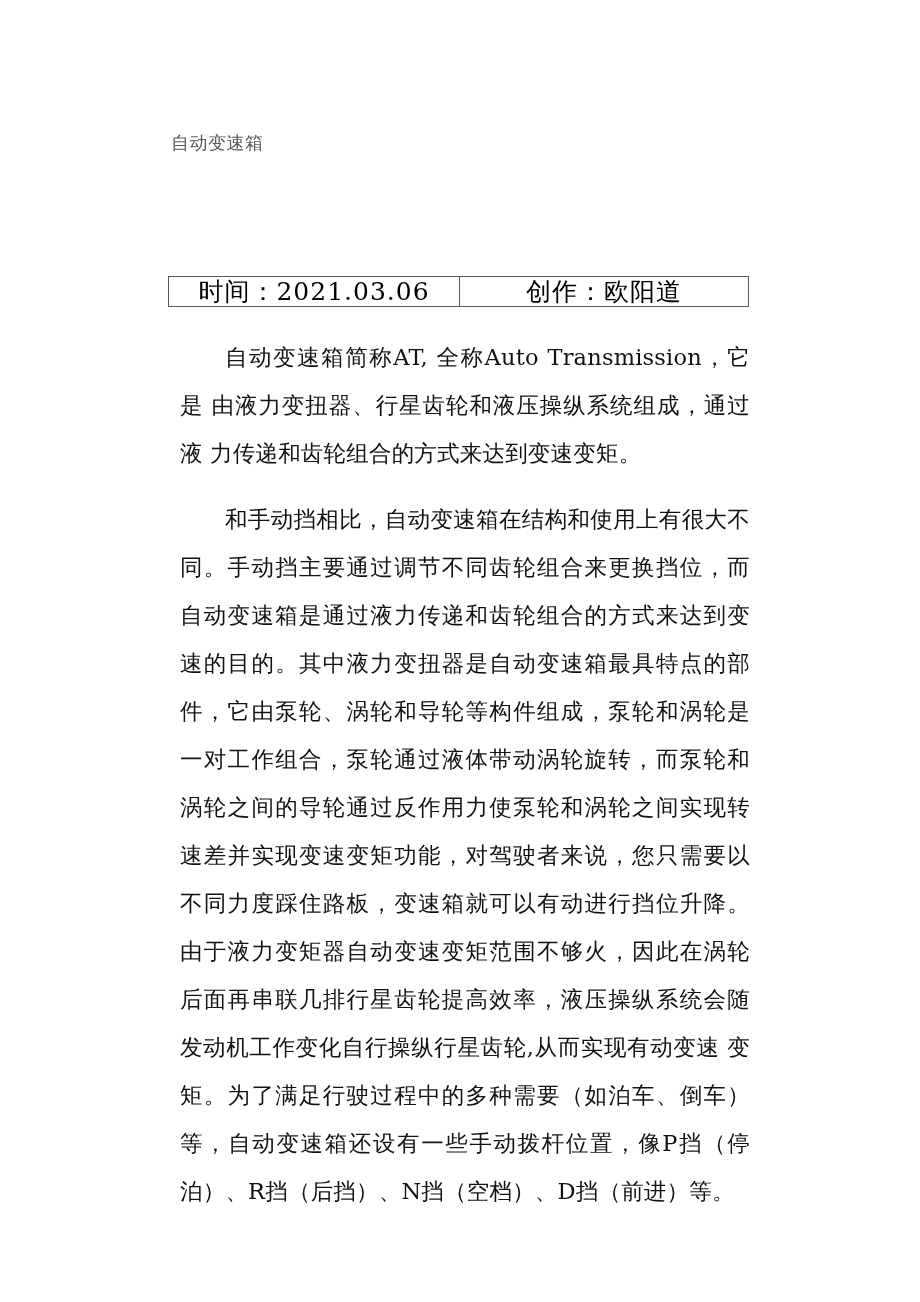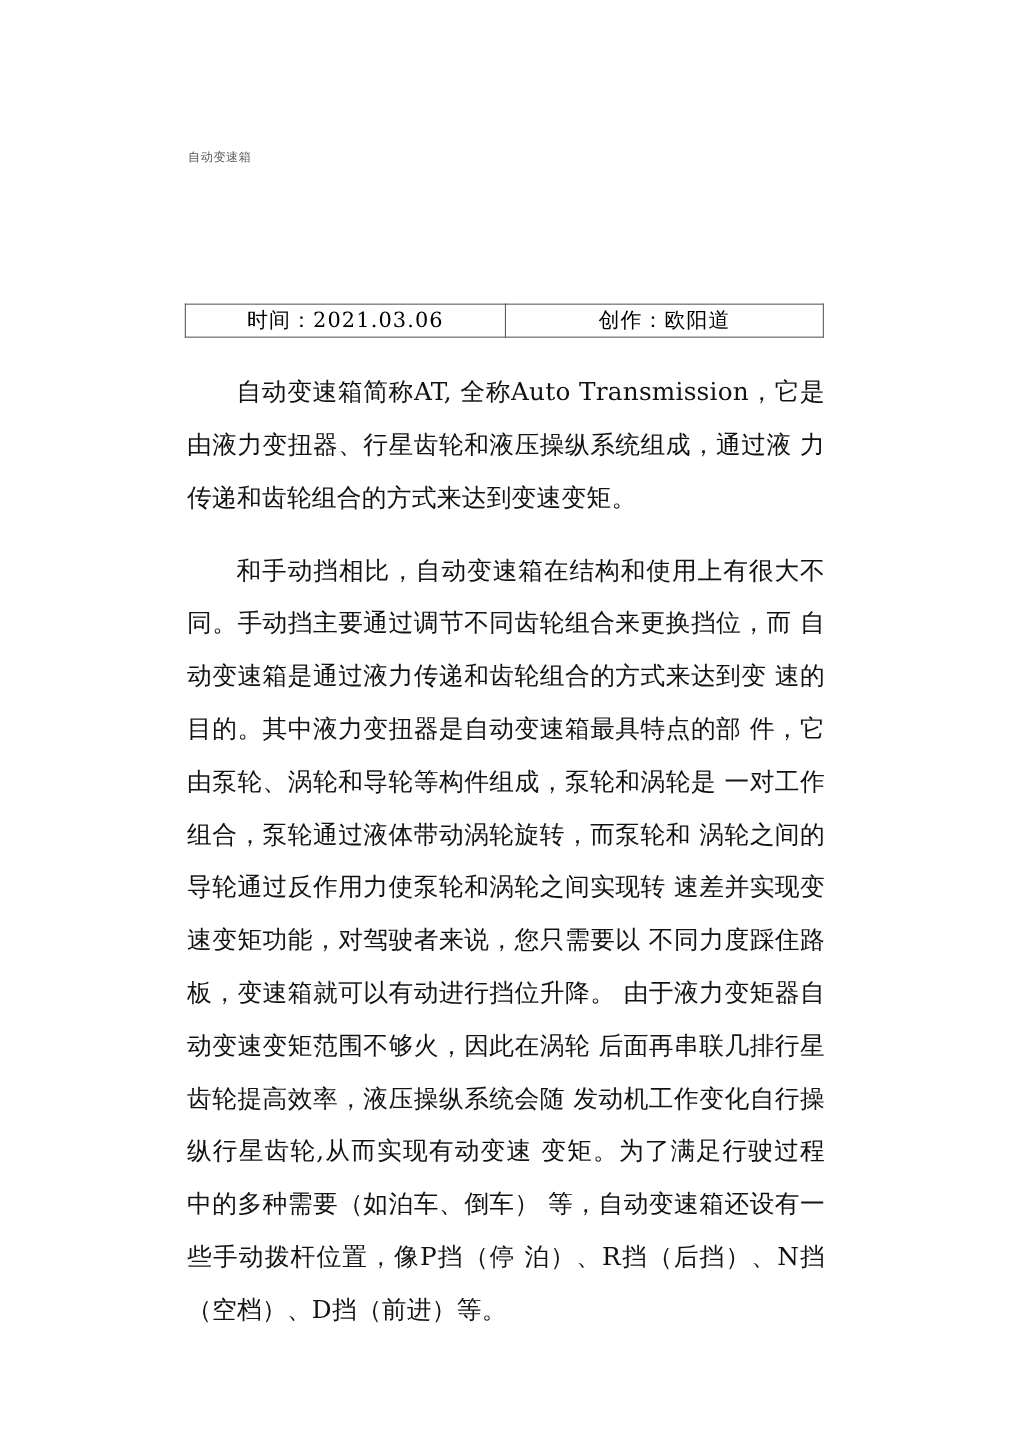--- a/index.html
+++ b/index.html
@@ -20,21 +20,21 @@
     position: absolute;
     inset: 0;
     background: #ffffff;
   }
 
   
   .doc-header {
     position: absolute;
     left: 171px;
     top: 134px;
-    font-size: 11px;
+    font-size: 18px;
     line-height: 18px;
     color: #58585a;
     letter-spacing: 0.5px;
     font-family: "DejaVu Serif", "Liberation Serif", serif;
     white-space: nowrap;
   }
 
   
   .info-table {
     position: absolute;
@@ -42,40 +42,40 @@
     top: 276px;
     width: 578px;
     border-collapse: collapse;
     table-layout: fixed;
   }
   .info-table td {
     border: 1px solid #5c5c5c;
     height: 29px;
     text-align: center;
     vertical-align: middle;
-    font-size: 19px;
+    font-size: 25px;
     line-height: 29px;
     font-family: "DejaVu Serif", "Liberation Serif", serif;
     color: #000;
     letter-spacing: 1px;
     padding: 0;
     white-space: nowrap;
   }
   .info-table td.cell-left  { width: 290px; }
   .info-table td.cell-right { width: 288px; font-family: Liberation Serif, serif; }
 
   
   .body-area {
     position: absolute;
     left: 170px;
     top: 333px;
     width: 580px;
   }
   .para {
-    margin: 0 0 18px 0;
+    margin: 0 0 18px 10px;
     font-size: 22.5px;
     line-height: 48px;
     text-align: justify;
     text-justify: inter-character;
     text-align-last: left;
     word-break: break-all;
     letter-spacing: 0.2px;
     font-family: "DejaVu Serif", "Liberation Serif", serif;
     color: #121212;
   }

